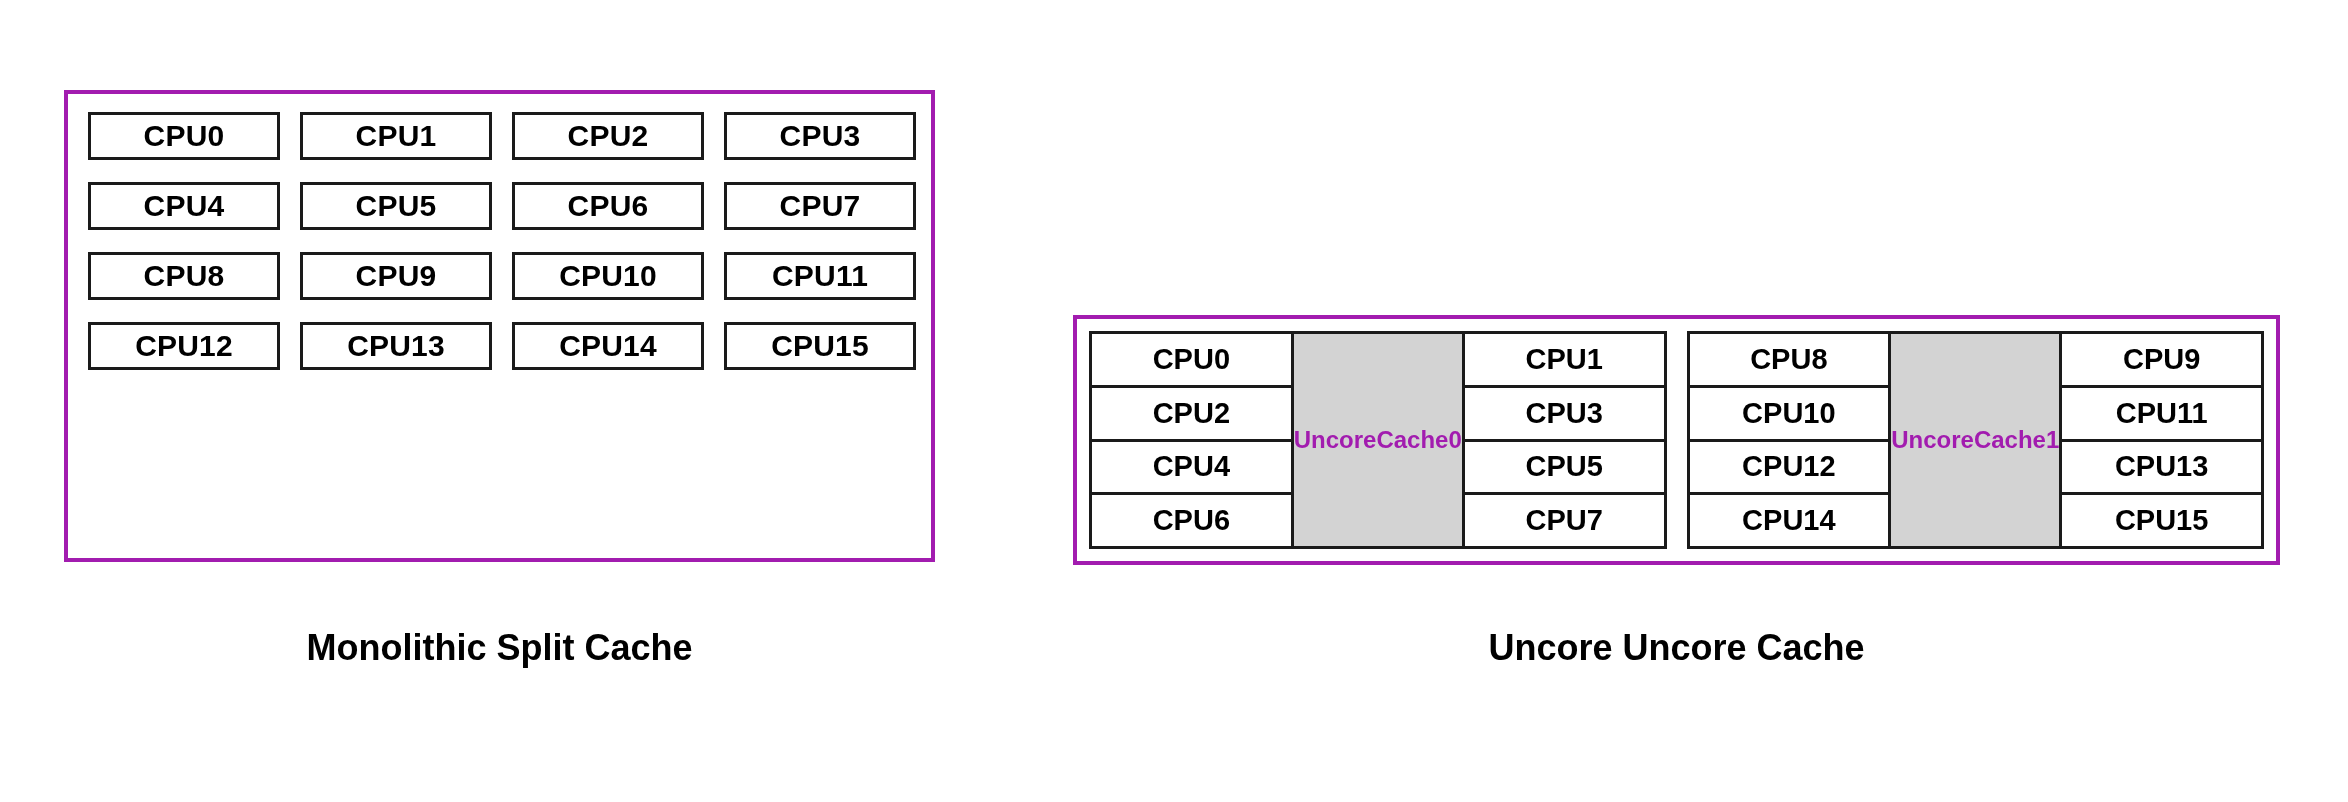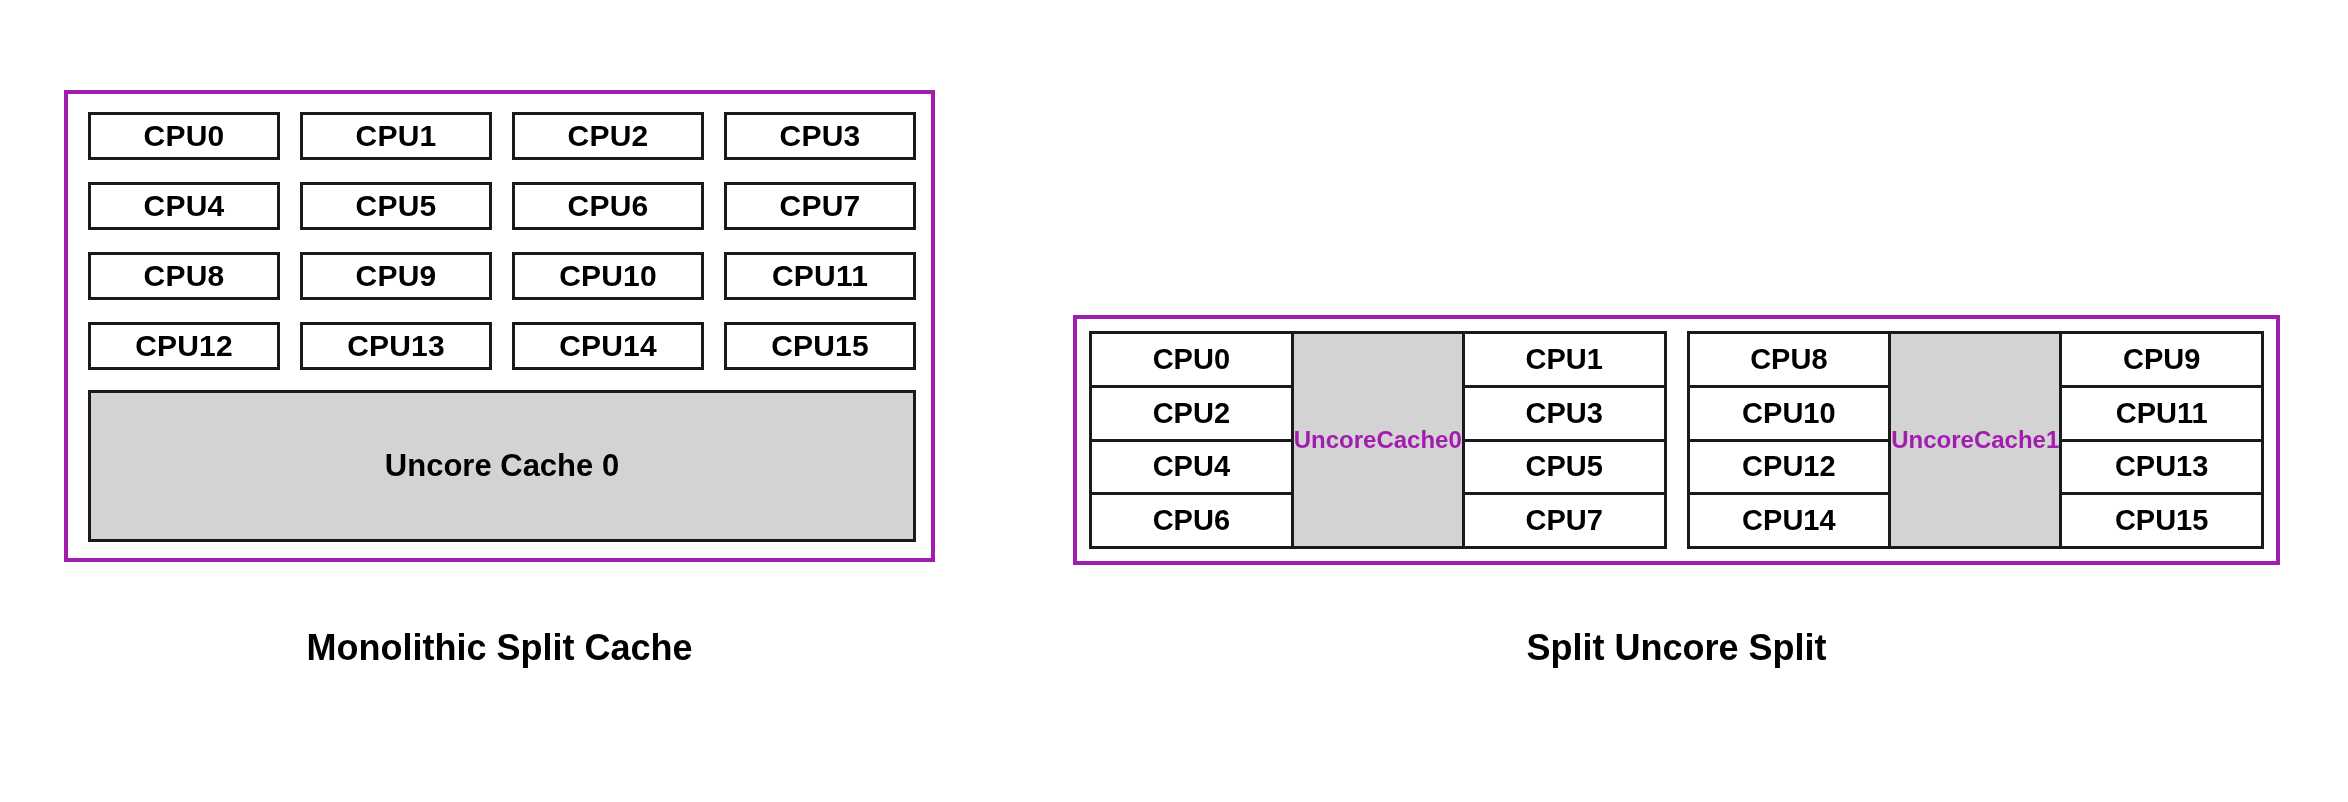--- a/index.html
+++ b/index.html
@@ -191,21 +191,20 @@
       <div class="cpu-cell">CPU8</div>
       <div class="cpu-cell">CPU9</div>
       <div class="cpu-cell">CPU10</div>
       <div class="cpu-cell">CPU11</div>
       <div class="cpu-cell">CPU12</div>
       <div class="cpu-cell">CPU13</div>
       <div class="cpu-cell">CPU14</div>
       <div class="cpu-cell">CPU15</div>
     </div>
 
-    <div id="mono-cache">Uncore Cache 0</div>
 
   </div>
 
   <div class="caption" id="mono-caption">Monolithic Split Cache</div>
 
 </div>
 
 <div class="figure">
 
   <div class="outer-box" id="split-outer">
@@ -253,15 +252,15 @@
           <div class="split-cell">CPU11</div>
           <div class="split-cell">CPU13</div>
           <div class="split-cell">CPU15</div>
         </div>
       </div>
 
     </div>
 
   </div>
 
-  <div class="caption" id="split-caption">Split Uncore Split</div>
+  <div class="caption" id="split-caption">Uncore Uncore Cache</div>
 
 </div>
 
 </body></html>

